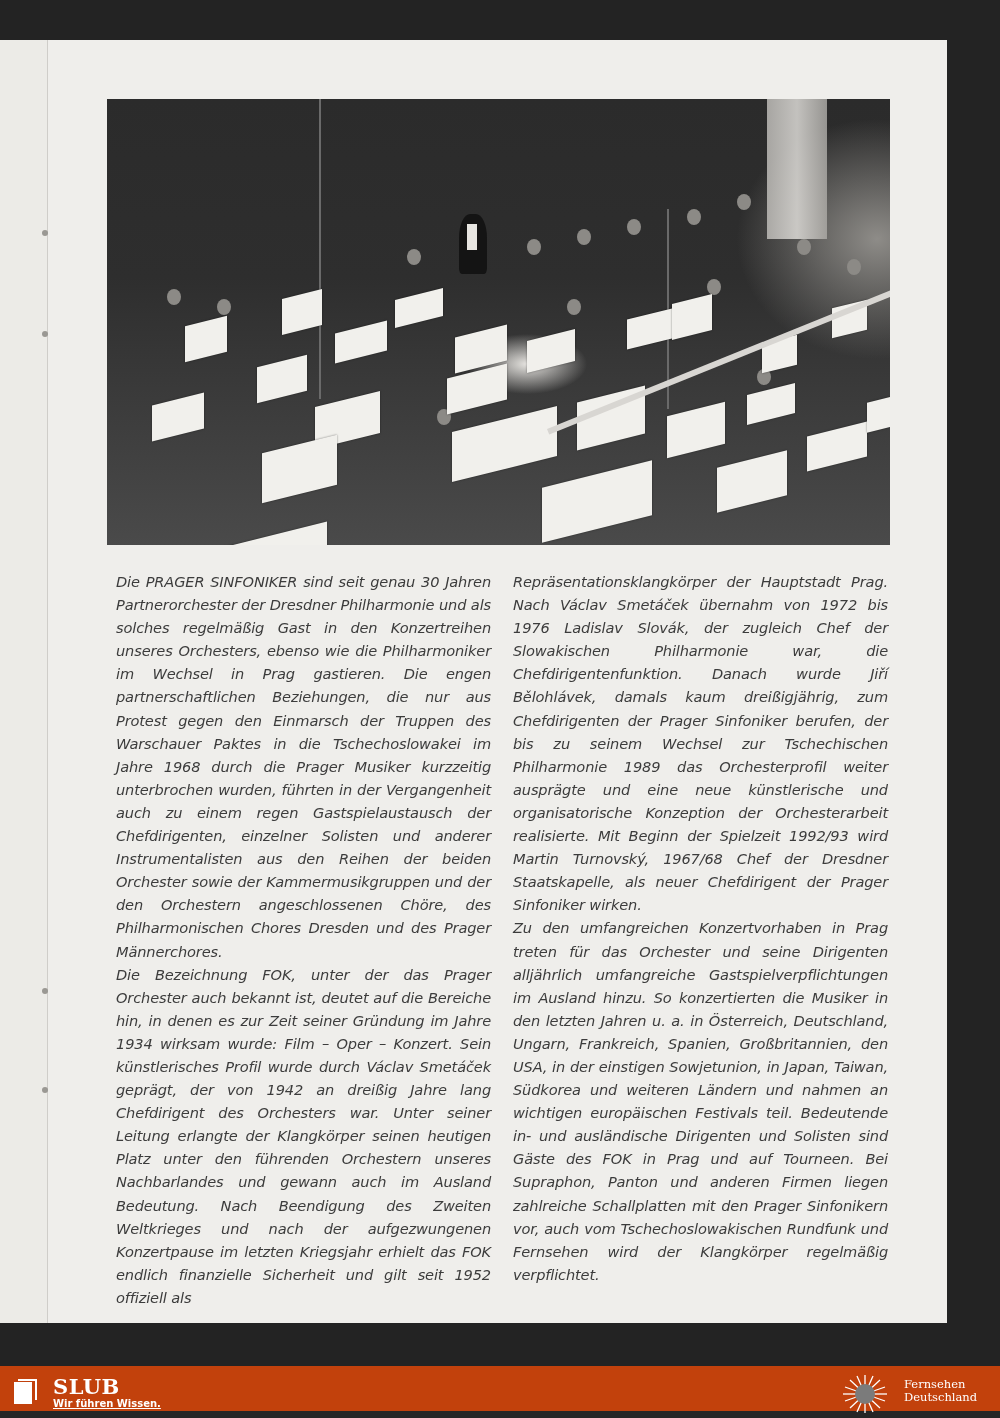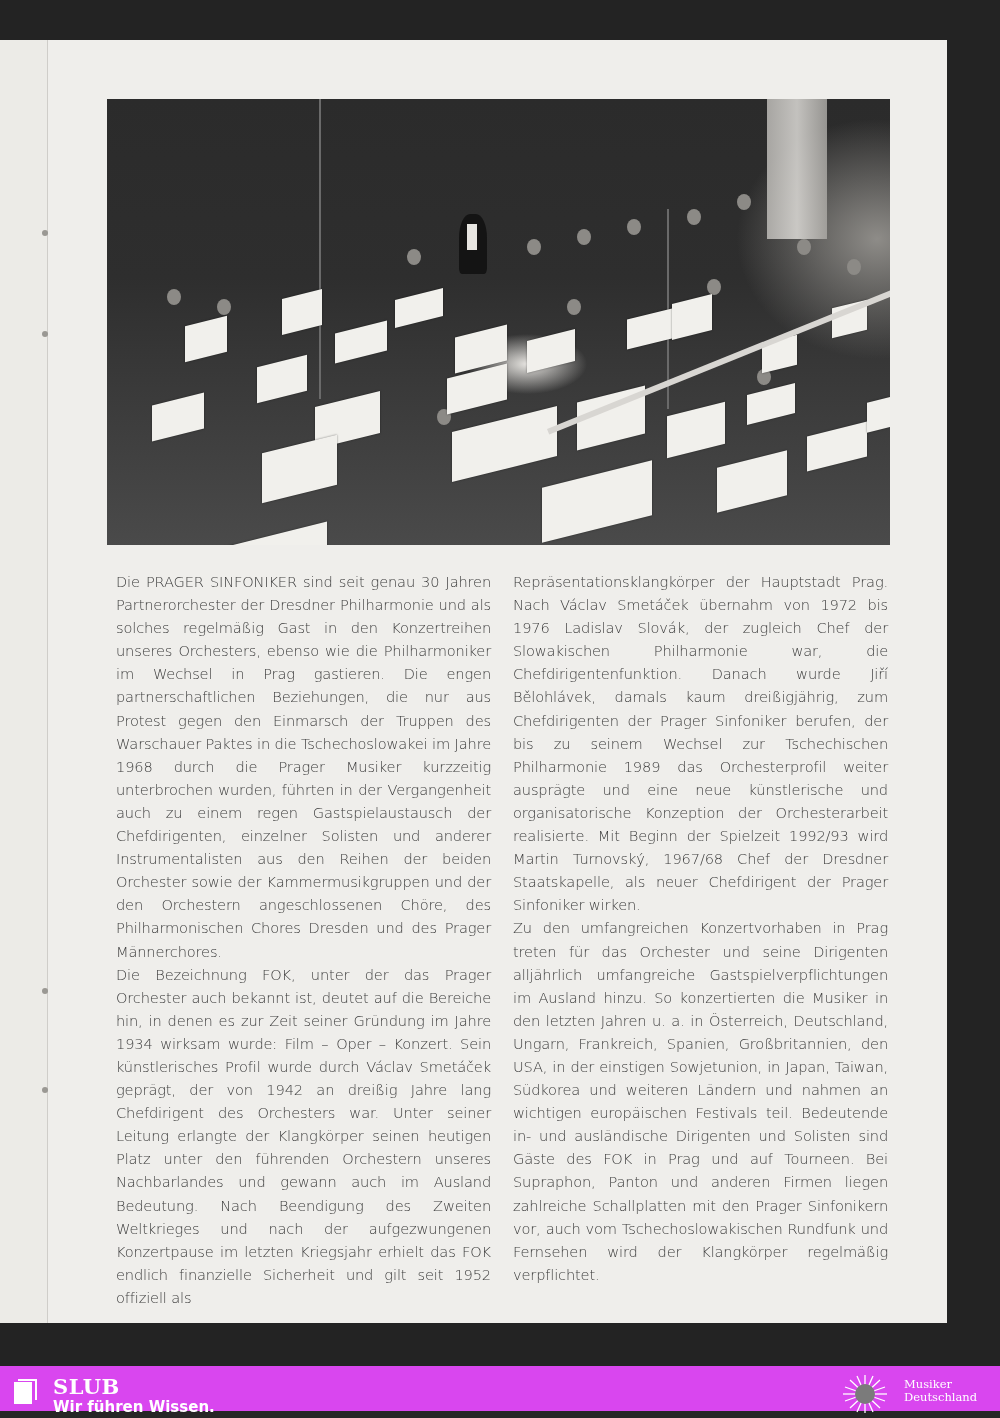--- a/index.html
+++ b/index.html
@@ -31,39 +31,39 @@
   .photo .stand { position:absolute; background:#f1f0ec; transform:skewY(-14deg); box-shadow:0 0 2px rgba(0,0,0,.5); }
   .photo .pole { position:absolute; width:2px; background:#6a6a6a; }
   .photo .head { position:absolute; width:14px; height:16px; border-radius:50%; background:#8c8a86; }
   .photo .conductor { position:absolute; left:352px; top:115px; width:28px; height:60px; background:#141414; border-radius:40% 40% 10% 10%; }
   .photo .conductor::after { content:""; position:absolute; left:8px; top:10px; width:10px; height:26px; background:#e8e6e2; }
   .photo .pillar { position:absolute; left:660px; top:0; width:60px; height:140px; background:linear-gradient(90deg,#bdbbb7,#dedcd8,#a9a7a3); opacity:.85; }
   .photo .rail { position:absolute; left:440px; top:330px; width:420px; height:6px; background:#d8d6d2; transform:rotate(-22deg); transform-origin:left top; }
 
   .text-col {
     position:absolute; top:570px; width:375px;
-    font-family:"DejaVu Sans", sans-serif; font-weight:300;
+    font-family:"DejaVu Sans", sans-serif; font-style:italic; font-weight:300;
     font-size:14.6px; line-height:23.1px; color:#3c3c3c; text-align:justify;
     letter-spacing:-0.15px;
   }
   .col-left { left:116px; }
   .col-right { left:513px; }
   .text-col p { margin:0; }
 
   .footer {
-    position:absolute; left:0; top:1366px; width:1000px; height:45px; background:#d946ef;
+    position:absolute; left:0; top:1366px; width:1000px; height:45px; background:#c2410c;
   }
   .slub-icon { position:absolute; left:14px; top:12px; width:26px; height:26px; }
   .slub-title {
     position:absolute; left:53px; top:8px; font-family:"DejaVu Serif", serif; font-weight:bold;
     font-size:21px; color:#ffffff; letter-spacing:0.5px;
   }
   .slub-tagline {
     position:absolute; left:53px; top:32px; font-family:"DejaVu Sans", sans-serif; font-weight:bold;
-    font-size:15px; color:#ffffff;
+    font-size:10px; color:#ffffff;text-decoration:underline;
   }
   .dp-logo { position:absolute; left:843px; top:9px; width:44px; height:38px; }
   .dp-name {
     position:absolute; left:904px; top:12px; font-family:"DejaVu Serif", serif;
     font-size:11.5px; line-height:13px; color:#ffffff;
   }
 </style>
 </head>
 <body>
 
@@ -160,16 +160,16 @@
       <line x1="22" y1="19" x2="7" y2="33"></line>
         <line x1="22" y1="19" x2="2" y2="26"></line>
       <line x1="22" y1="19" x2="0" y2="19"></line>
         <line x1="22" y1="19" x2="2" y2="12"></line>
       <line x1="22" y1="19" x2="7" y2="5"></line>
         <line x1="22" y1="19" x2="14" y2="1"></line>
     </g>
     <circle cx="22" cy="19" r="10" fill="#7b7b7b"></circle>
   </svg>
   <div class="dp-name">
-    <div>Musiker</div>
+    <div>Fernsehen</div>
     <div>Deutschland</div>
   </div>
 </div>
 
 </body></html>

